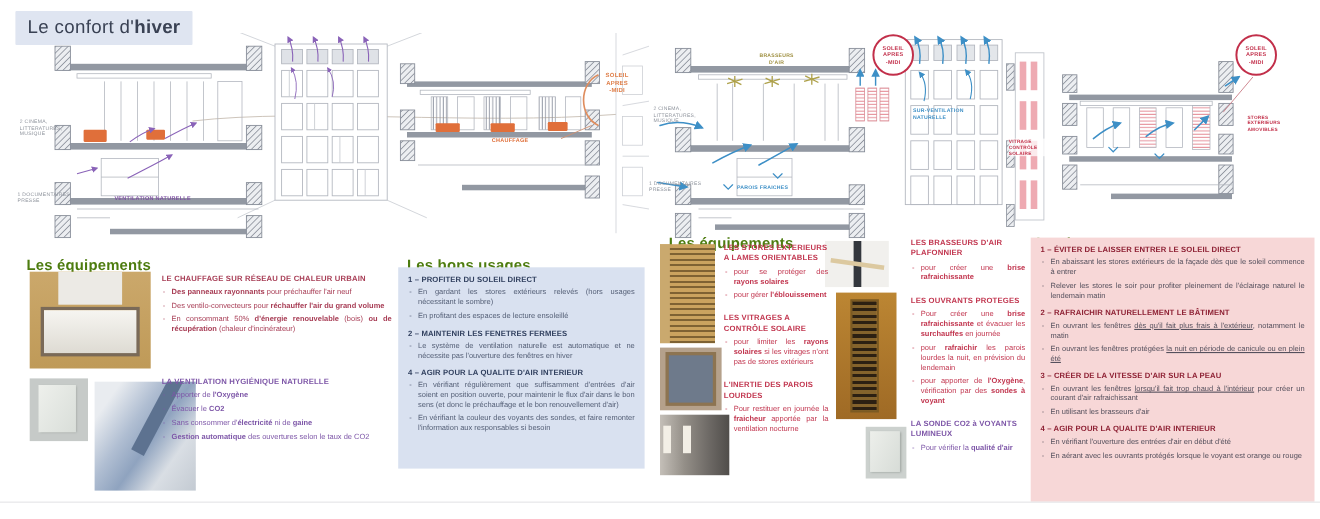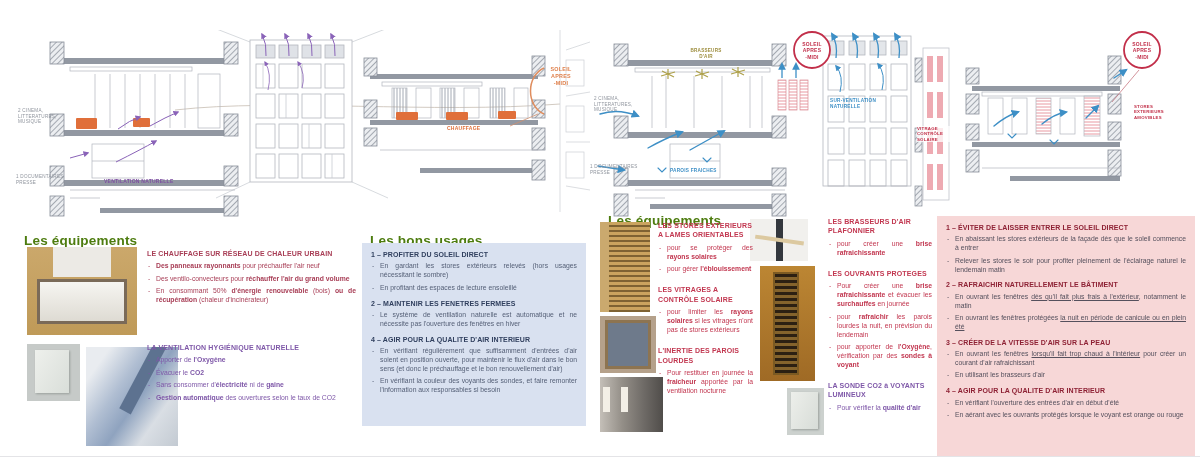--- a/index.html
+++ b/index.html
@@ -70,20 +70,23 @@
   .usage-title{font-weight:bold;font-size:7px;line-height:1.3;margin-bottom:3px;letter-spacing:.1px;}
 
   .page-edge{position:absolute;left:0;right:0;top:456px;height:1px;background:#e4e4e7;}
 </style>
 </head>
 <body>
 
 <div class="page">
 
   <section class="panel panel-hiver">
+    <div class="title-badge" style="left: 14px; top: 10px; background: rgb(223, 229, 241);">
+      <span>Le confort d'</span><b>hiver</b>
+    </div>
 
     <svg class="sketch" style="top:30px;" width="590" height="192" viewBox="0 0 590 192">
       <defs>
         <pattern id="hatch" width="4" height="4" patternUnits="userSpaceOnUse" patternTransform="rotate(45)">
           <rect width="4" height="4" fill="#eceef1"></rect>
             <line x1="0" y1="0" x2="0" y2="4" stroke="#7d838e" stroke-width="1.3"></line>
         </pattern>
         <pattern id="vgrill" width="3" height="4" patternUnits="userSpaceOnUse">
           <line x1="1" y1="0" x2="1" y2="4" stroke="#8d93a0" stroke-width="0.8"></line>
         </pattern>

